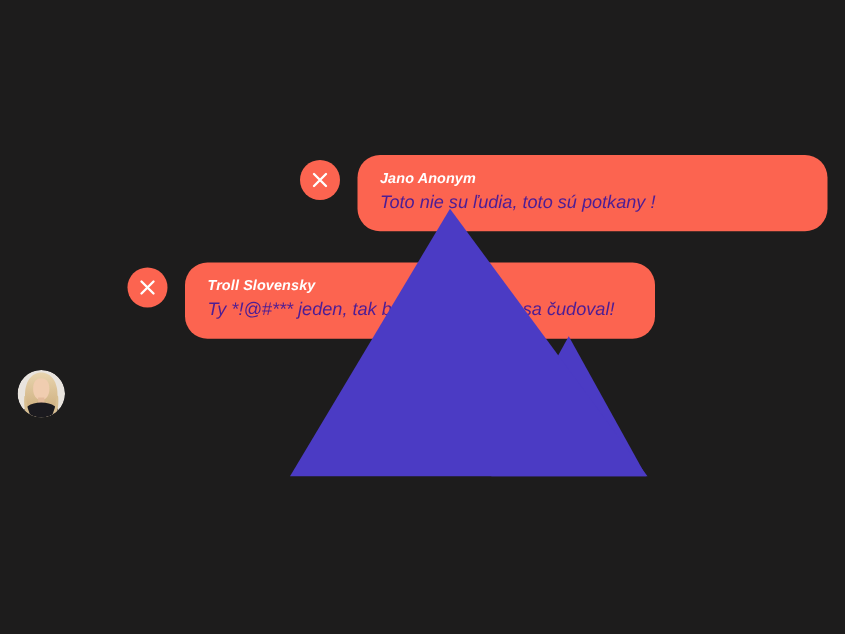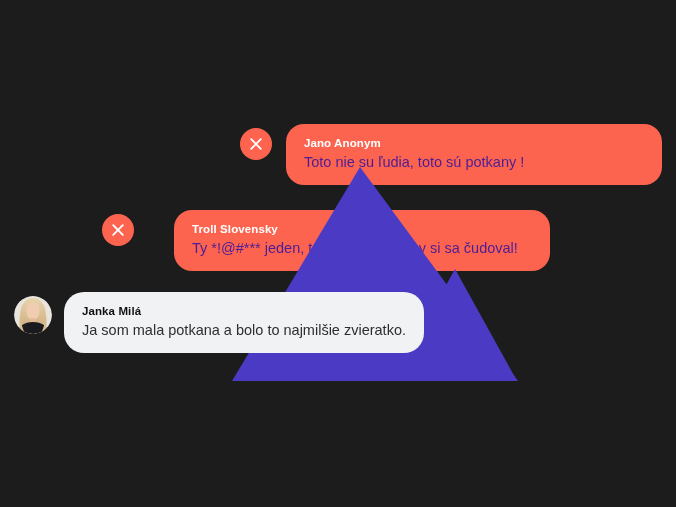--- a/index.html
+++ b/index.html
@@ -7,20 +7,21 @@
     padding: 0;
     background: #1c1c1c;
   }
   #stage {
     position: relative;
     width: 676px;
     height: 507px;
     background: #1d1c1c;
     overflow: hidden;
     font-family: "Liberation Sans", sans-serif;
+    font-style: italic;
     -webkit-font-smoothing: antialiased;
   }
 
   
   .mountains {
     position: absolute;
     left: 0;
     top: 0;
     width: 676px;
     height: 507px;
@@ -102,21 +103,21 @@
   .bubble.friendly .name { color: #111214; }
   .bubble.friendly .text { color: #2c2e31; }
 
   
   #bubble-1 { margin-left: 14px; width: 376px; }
   #bubble-2 { margin-left: 14px; width: 376px; }
   #bubble-3 { margin-left: 12px; width: 360px; border-radius: 20px; }
 
   
   #row-1 { z-index: 4; }
-  #row-2 { z-index: 4; gap: 26px; }
+  #row-2 { z-index: 4; }
   #row-3 { z-index: 6; }
   .mountains { z-index: 5; }
   
 </style>
 </head>
 <body>
 
 <div id="stage">
 
   <div class="comment-row" id="row-1">
@@ -175,19 +176,15 @@
             <path d="M16.5 22 L21.5 22 L21.5 27 L16.5 27 Z" fill="#e3bb9c"></path>
 
             <path d="M3 38 C4 30 10.5 26 19 26 C27.5 26 34 30 35 38 Z" fill="#1b1a1f"></path>
 
             <path d="M7 20 C7 29 9 33 11 38 L8 38 C5.5 33 5 27 5.5 21 Z" fill="#d8bf92"></path>
             <path d="M31 20 C31 29 29 33 27 38 L30 38 C32.5 33 33 27 32.5 21 Z" fill="#d8bf92"></path>
           </g>
         </svg>
       </span>
     </div>
-    <div class="bubble friendly" id="bubble-3">
-      <p class="name">Janka Milá</p>
-      <p class="text">Ja som mala potkana a bolo to najmilšie zvieratko.</p>
-    </div>
   </div>
 
 </div>
 
 </body></html>

